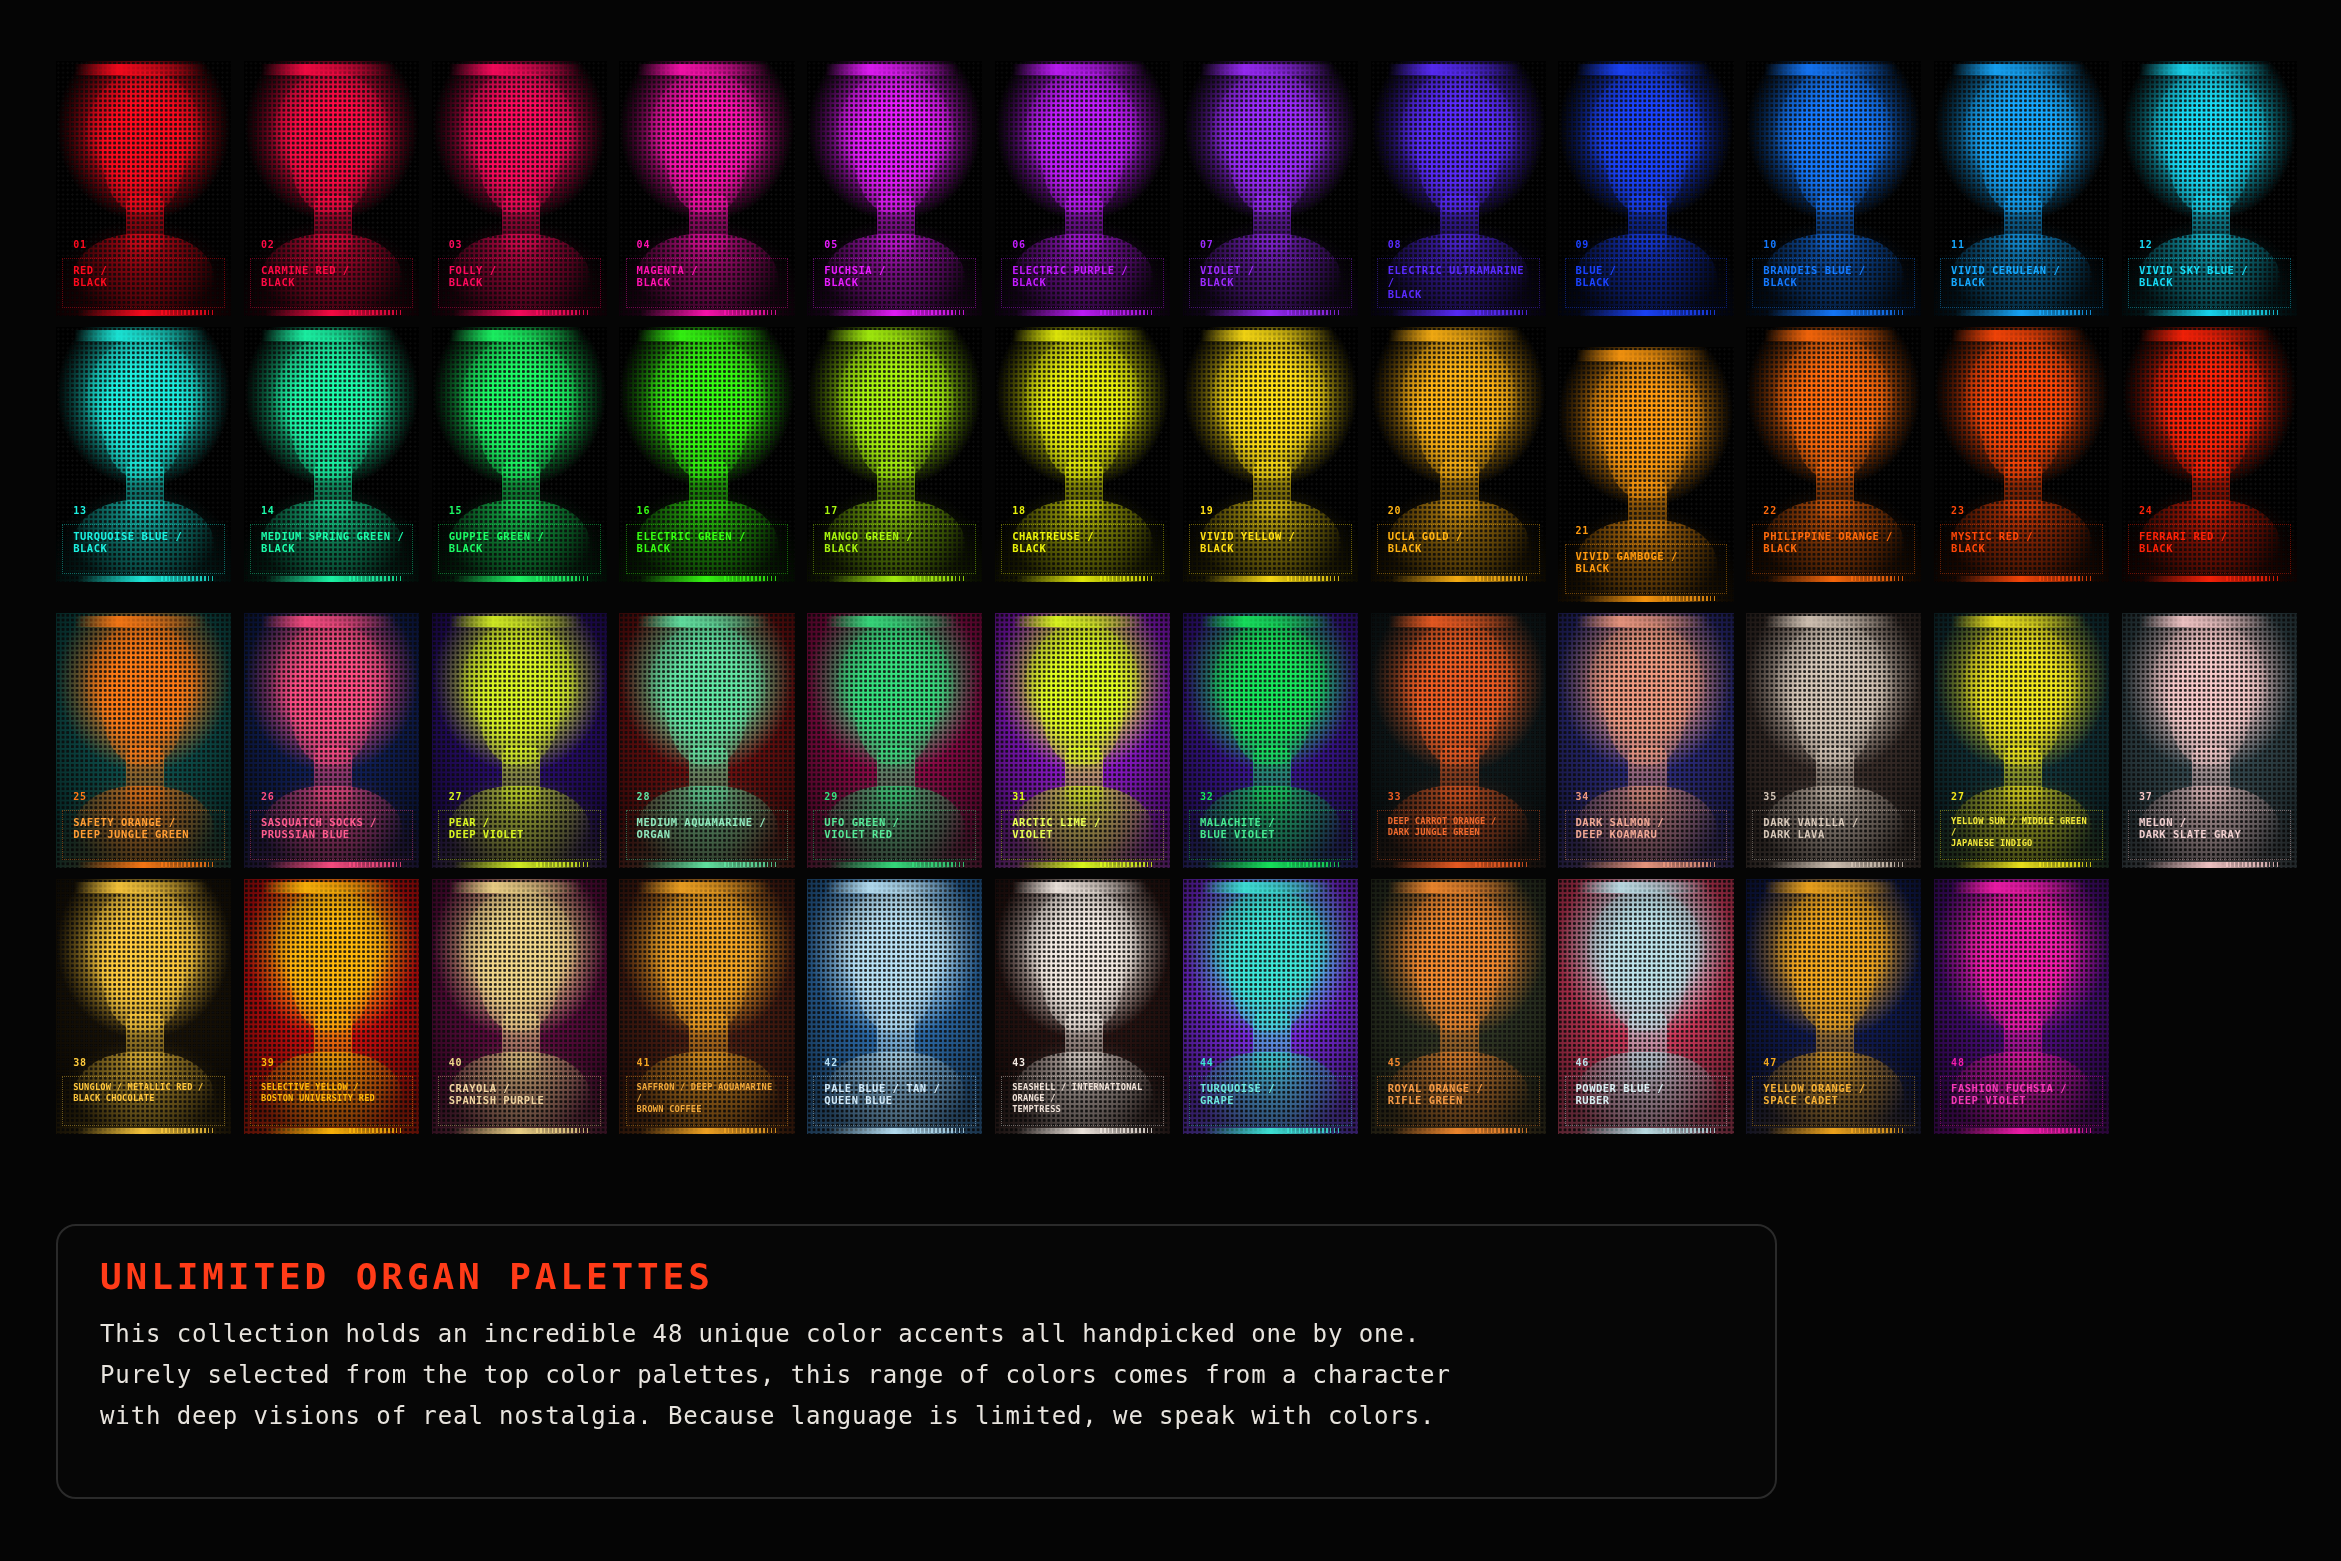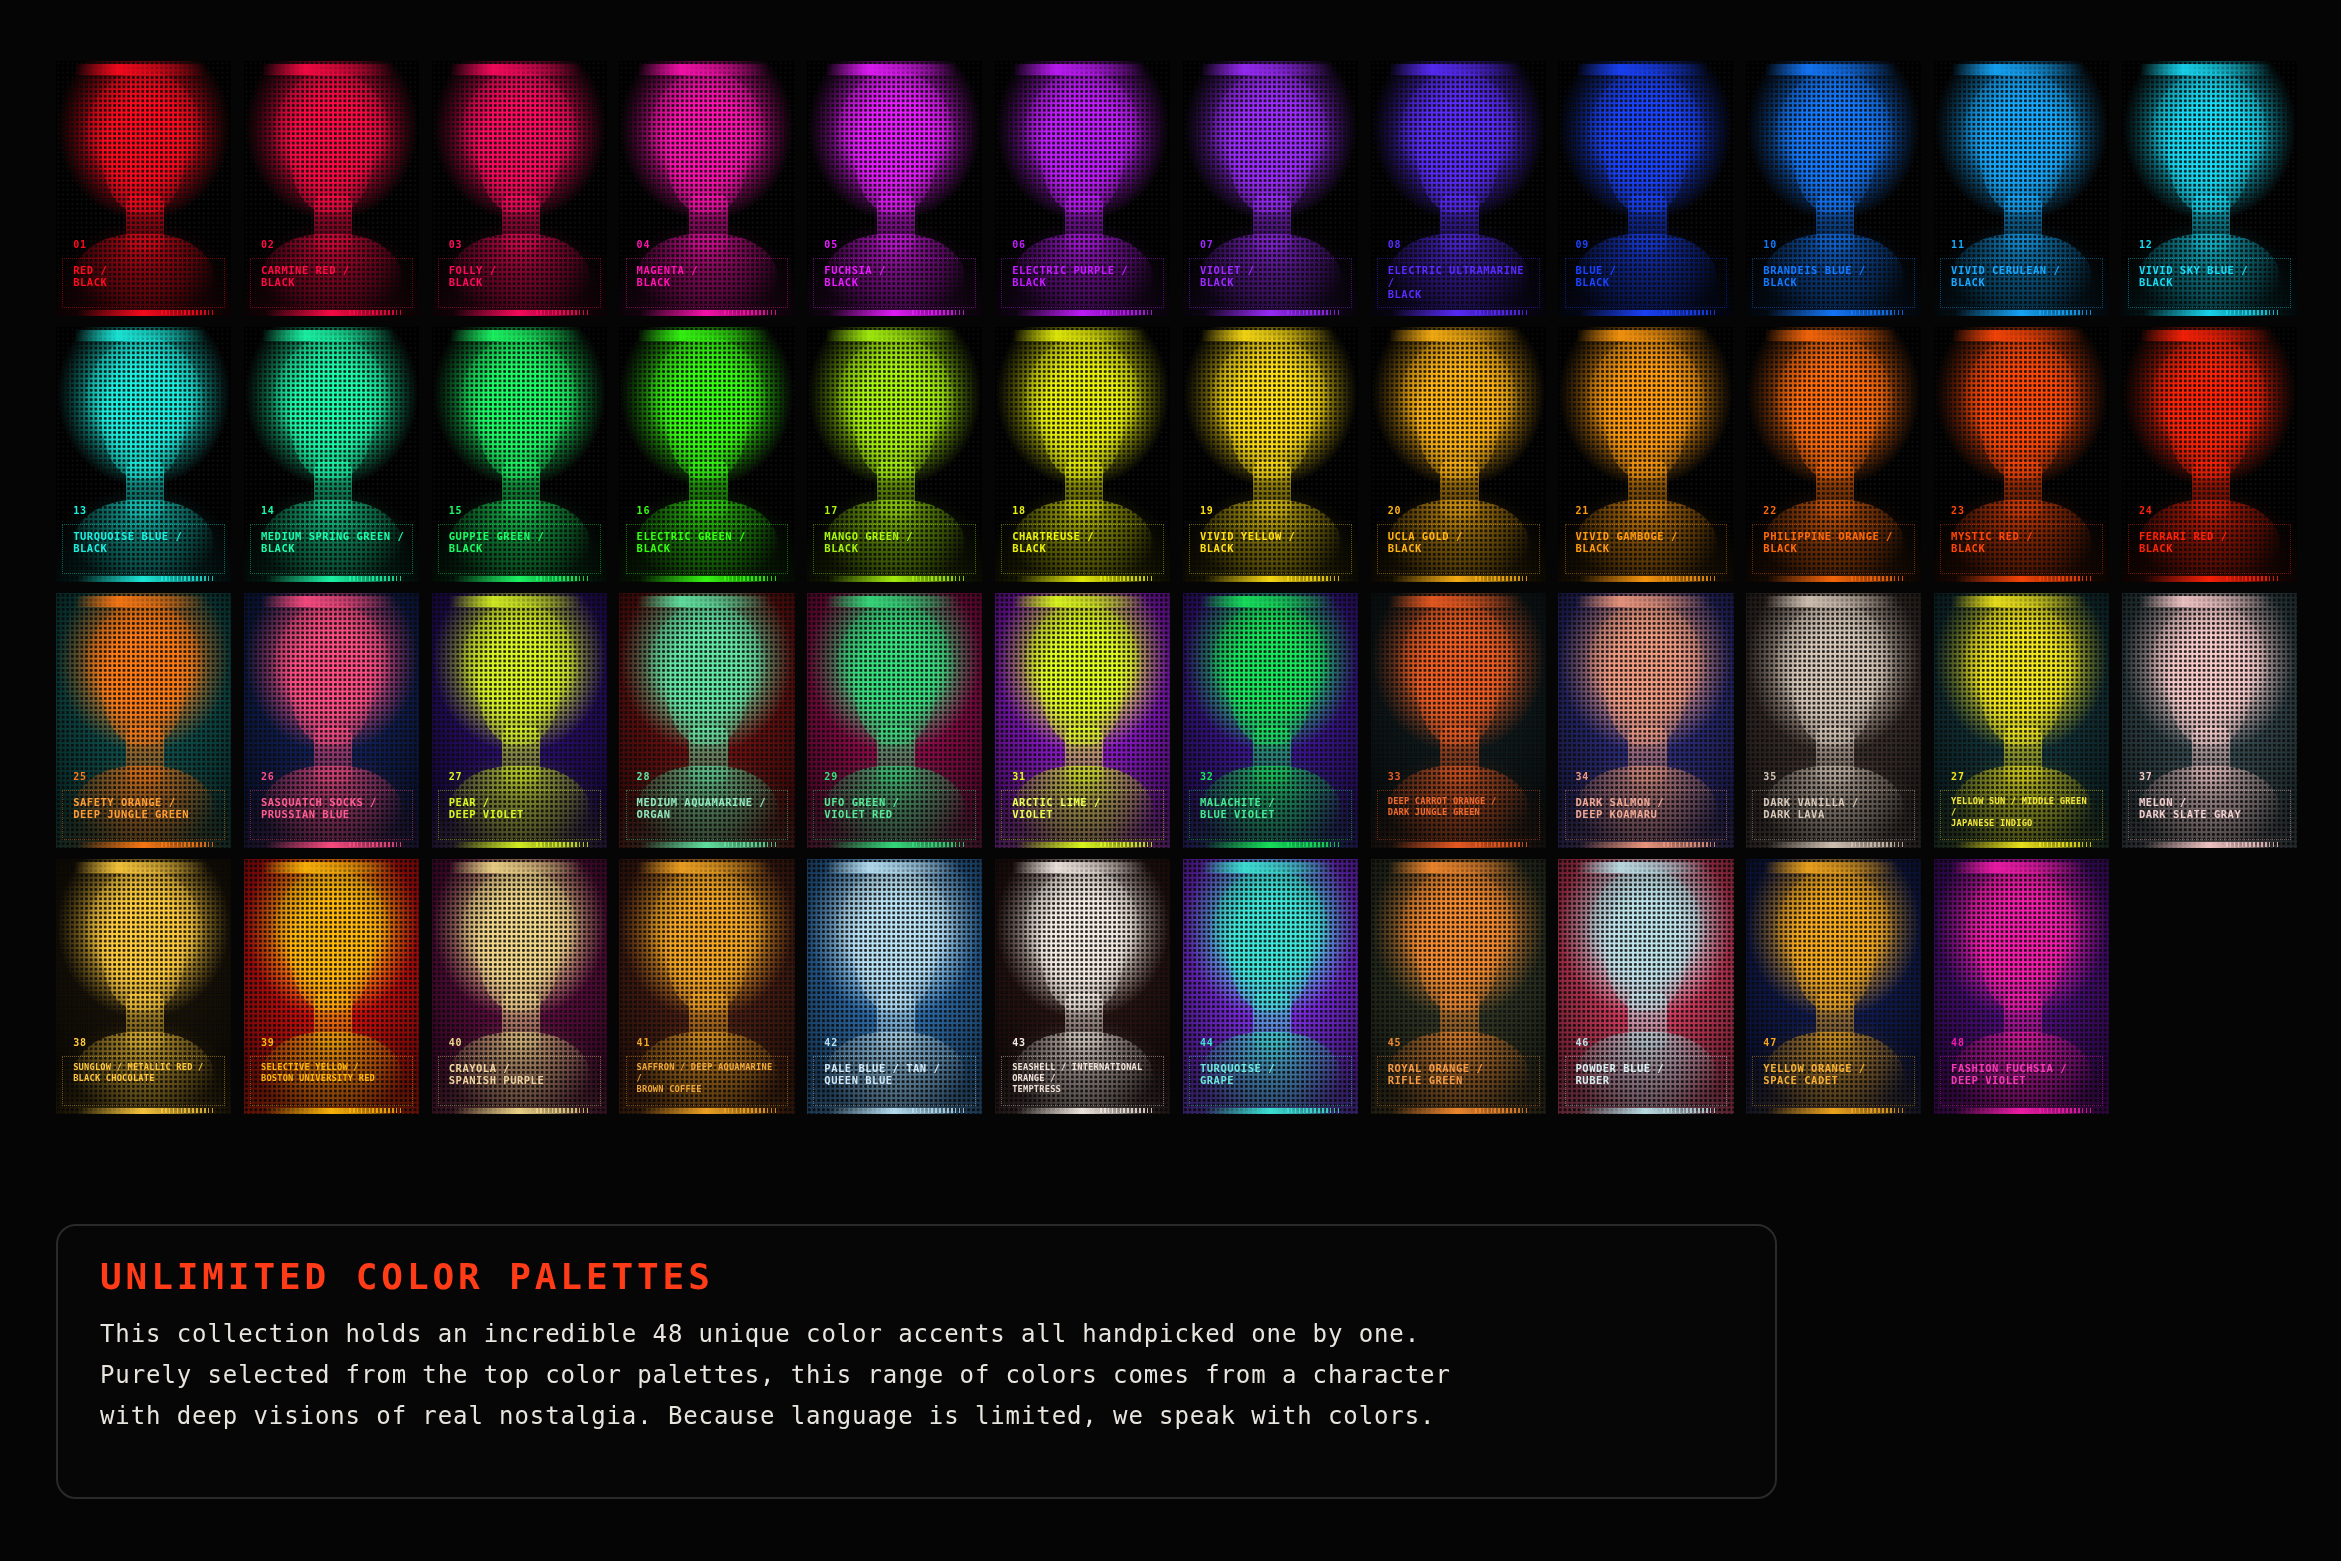--- a/index.html
+++ b/index.html
@@ -670,21 +670,21 @@
 
     <div class="label">
       <div class="dashframe" style="border-color:#ffb31366;"></div>
       <div class="idx" style="color:#ffb313;">20</div>
       <div class="ntext" style="color:#ffb313;">UCLA GOLD /
 BLACK</div>
       <div class="streak-bot" style="background:linear-gradient(90deg, transparent 4%, #ffb31366 22%, #ffb313 52%, #ffb31399 78%, transparent 98%);"></div>
       <div class="barcode" style="color:#ffb313;"></div>
     </div>
   </div>
-      <div class="card" style="background: #b91c1c;">
+      <div class="card" style="background: #b91c1c; margin-top: 20px;">
     <div class="shot">
       <div class="base" style="background-color:#000000;
         background-image:
           radial-gradient(ellipse 46% 34% at 50% 30%, #ff9a0f 0%, #ff9a0fcc 40%, transparent 72%),
           radial-gradient(ellipse 60% 46% at 50% 86%, #ff9a0f99 0%, transparent 70%);"></div>
       <div class="face">
         <div class="hair" style="background:radial-gradient(ellipse at 50% 45%, #ff9a0fe6 0%, #ff9a0f80 55%, transparent 78%);"></div>
         <div class="head" style="background:radial-gradient(ellipse at 46% 44%, #ff9a0f 0%, #ff9a0fb3 52%, #ff9a0f40 78%, transparent 92%);"></div>
         <div class="neck" style="background:linear-gradient(180deg, #ff9a0fb3, #ff9a0f4d);"></div>
         <div class="shoulder" style="background:radial-gradient(ellipse at 50% 18%, #ff9a0fcc 0%, #ff9a0f59 58%, transparent 85%);"></div>
@@ -1402,20 +1402,20 @@
       <div class="idx" style="color:#f51cab;">48</div>
       <div class="ntext" style="color:#f53ab5;">FASHION FUCHSIA /
 DEEP VIOLET</div>
       <div class="streak-bot" style="background:linear-gradient(90deg, transparent 4%, #f51cab66 22%, #f51cab 52%, #f51cab99 78%, transparent 98%);"></div>
       <div class="barcode" style="color:#f51cab;"></div>
     </div>
   </div>
     </div>
 
   <div id="caption">
-    <h1>UNLIMITED COLOR PALETTES</h1>
+    <h1>UNLIMITED ORGAN PALETTES</h1>
     <p>This collection holds an incredible 48 unique color accents all handpicked one by one.
 Purely selected from the top color palettes, this range of colors comes from a character
 with deep visions of real nostalgia. Because language is limited, we speak with colors.</p>
   </div>
 
 </div>
 
 
 </body></html>

